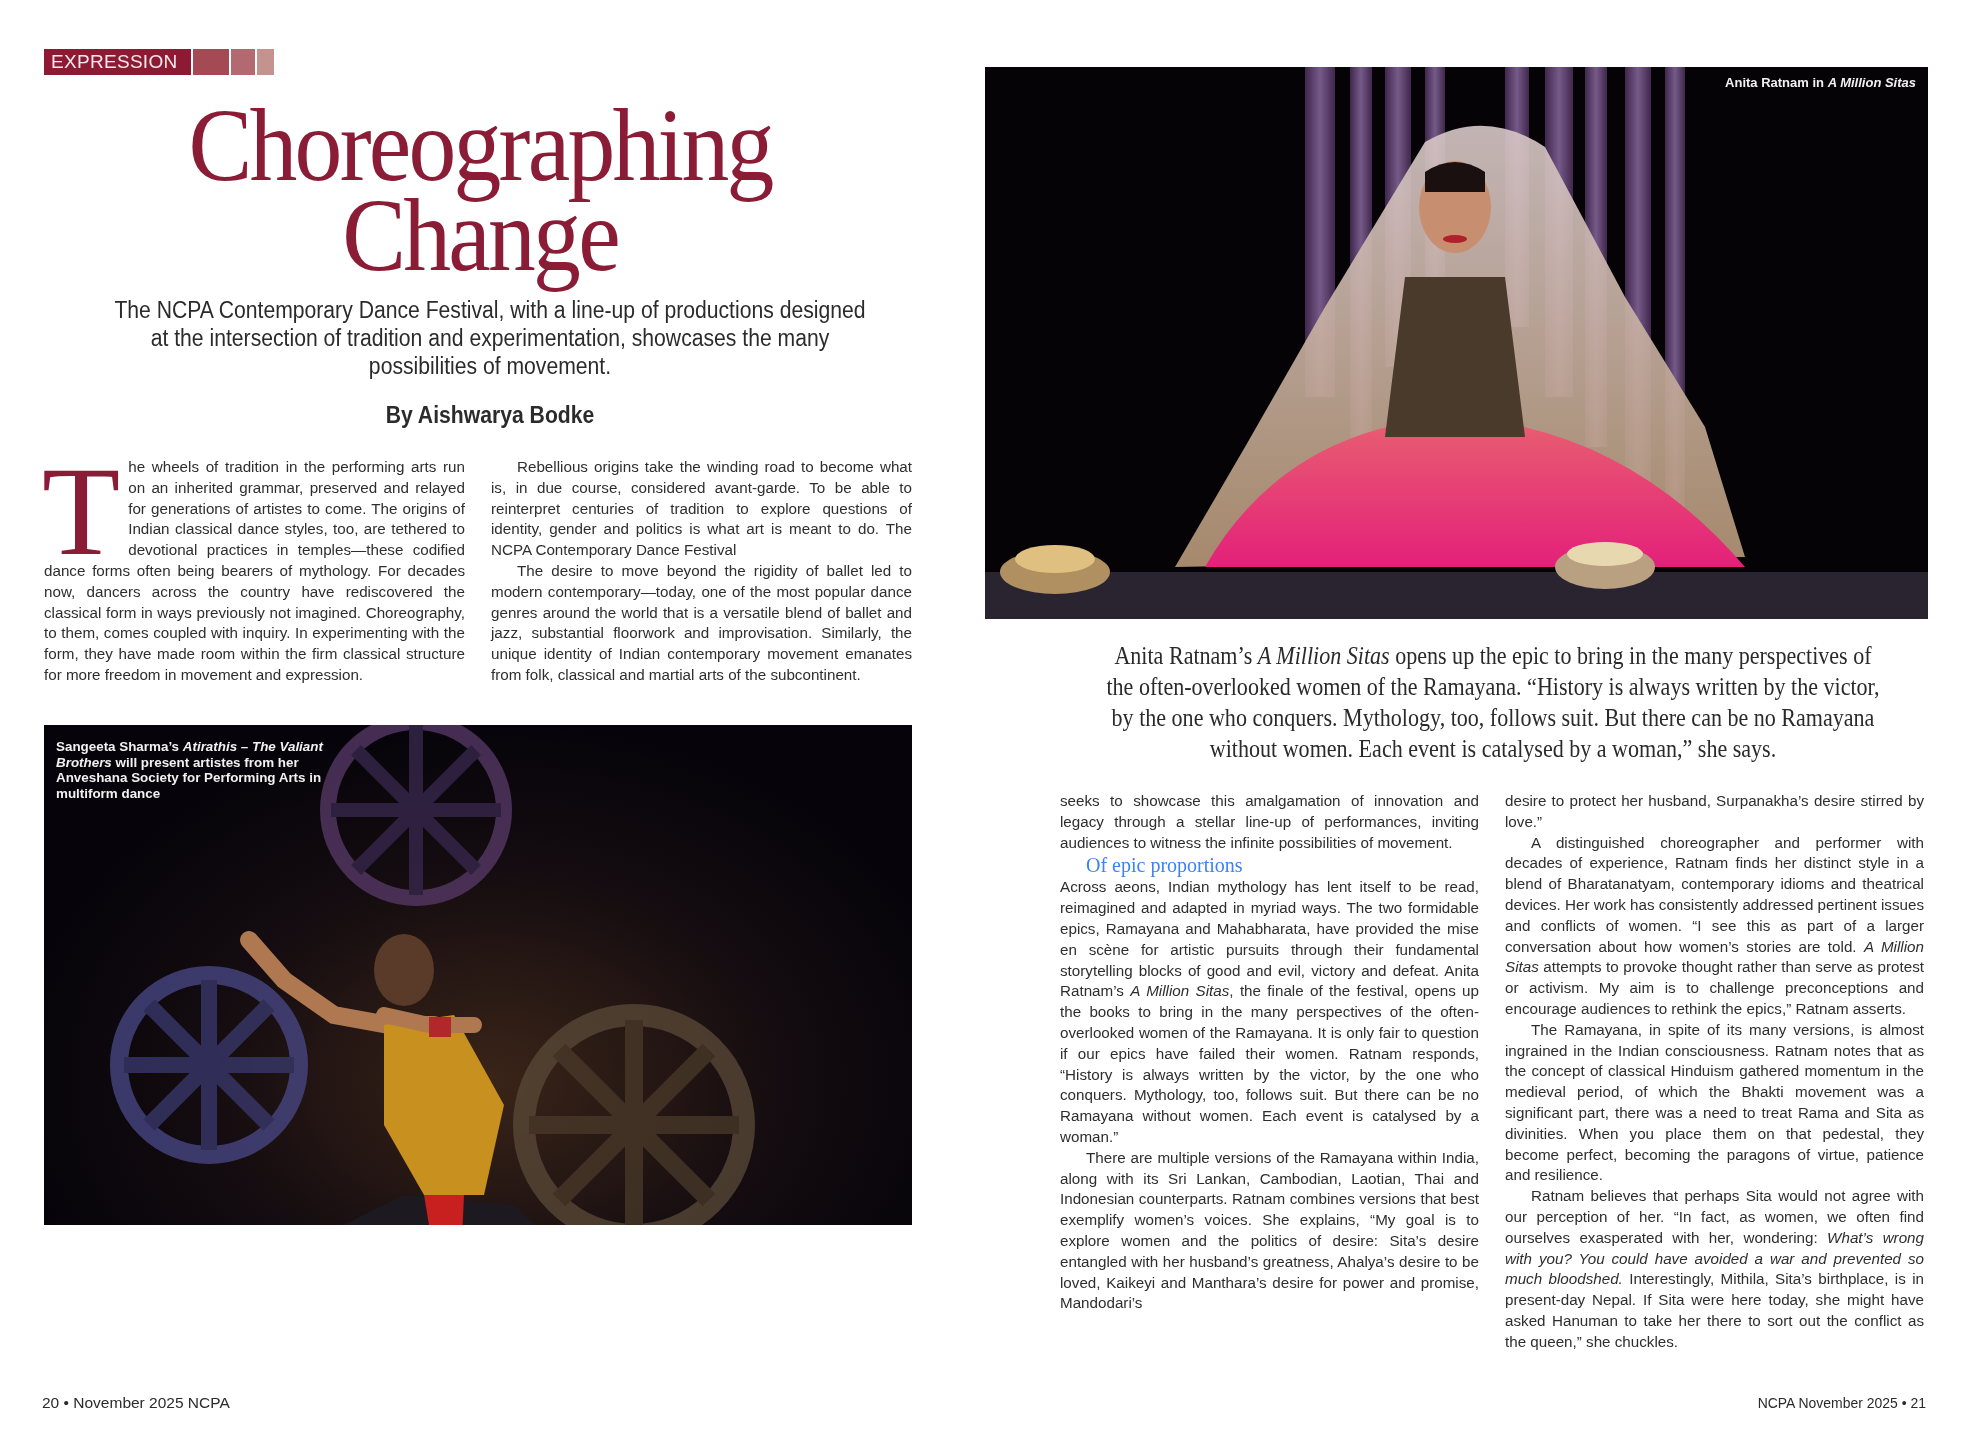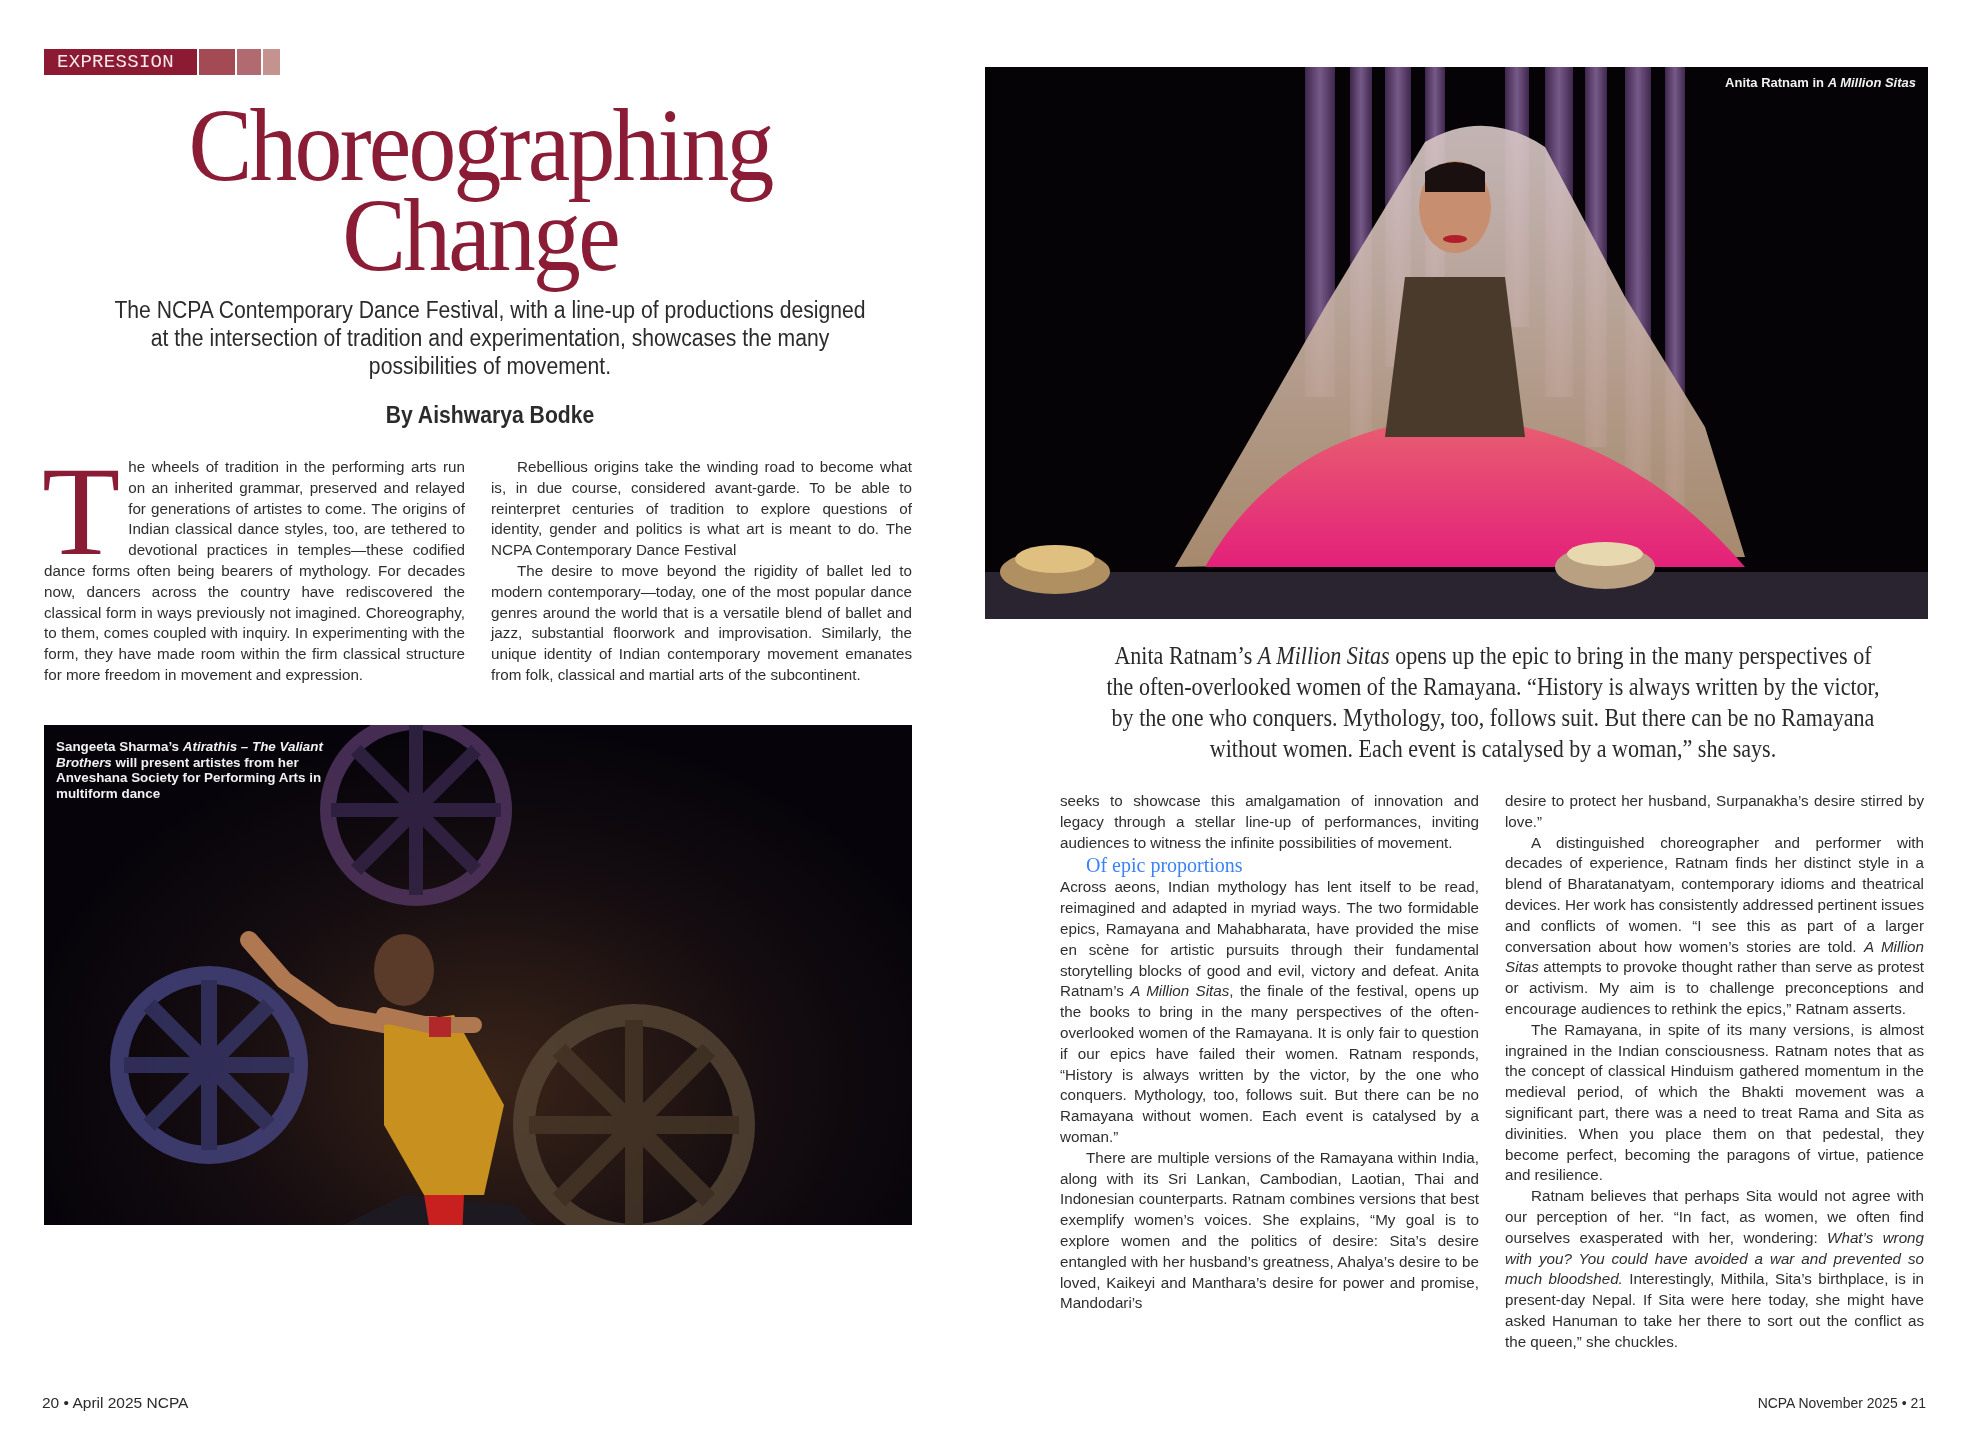--- a/index.html
+++ b/index.html
@@ -2,22 +2,22 @@
 <html><head>
 <meta charset="utf-8">
 <style>
   html, body { margin: 0; padding: 0; background: #ffffff; }
   body { width: 1964px; height: 1434px; position: relative; overflow: hidden;
          font-family: "Liberation Sans", sans-serif; color: #2a2a2a; }
   .abs { position: absolute; }
 
   
   .section-tag { left: 44px; top: 49px; height: 26px; display: flex; }
-  .section-tag .label { background: #8c1a32; color: #f4e9ec; font-size: 19px; padding: 0 12px 0 13px;
-         line-height: 26px; letter-spacing: 0.3px; width: 128px; font-family: Liberation Mono, monospace; }
+  .section-tag .label { background: #8c1a32; color: #f4e9ec; font-size: 19px; padding: 0 12px 0 7px;
+         line-height: 26px; letter-spacing: 0.3px; width: 128px; }
   .section-tag .sw { height: 26px; margin-left: 2px; }
 
   
   .headline { left: 120px; top: 100px; width: 720px; text-align: center;
          font-family: "Liberation Serif", serif; color: #8a1c36; font-size: 104px;
          line-height: 90px; letter-spacing: -3px; transform: scaleX(0.92); transform-origin: center top; }
   .deck { left: 70px; top: 296px; width: 840px; text-align: center;
          font-family: "Liberation Sans", sans-serif; font-size: 23px; line-height: 28px; color: #2b2b2b;
          transform: scaleX(0.92); transform-origin: center top; }
   .byline { left: 70px; top: 402px; width: 840px; text-align: center;
@@ -202,14 +202,14 @@
   <p>There are multiple versions of the Ramayana within India, along with its Sri Lankan, Cambodian, Laotian, Thai and Indonesian counterparts. Ratnam combines versions that best exemplify women’s voices. She explains, “My goal is to explore women and the politics of desire: Sita’s desire entangled with her husband’s greatness, Ahalya’s desire to be loved, Kaikeyi and Manthara’s desire for power and promise, Mandodari’s</p>
 </div>
 
 <div class="abs col col4">
   <p class="noindent">desire to protect her husband, Surpanakha’s desire stirred by love.”</p>
   <p><span>A distinguished choreographer and performer with decades of experience, Ratnam finds her distinct style in a blend of Bharatanatyam, contemporary idioms and theatrical devices. Her work has consistently addressed pertinent issues and conflicts of women. “I see this as part of a larger conversation about how women’s stories are told. </span><i>A Million Sitas</i><span> attempts to provoke thought rather than serve as protest or activism. My aim is to challenge preconceptions and encourage audiences to rethink the epics,” Ratnam asserts.</span></p>
   <p>The Ramayana, in spite of its many versions, is almost ingrained in the Indian consciousness. Ratnam notes that as the concept of classical Hinduism gathered momentum in the medieval period, of which the Bhakti movement was a significant part, there was a need to treat Rama and Sita as divinities. When you place them on that pedestal, they become perfect, becoming the paragons of virtue, patience and resilience.</p>
   <p><span>Ratnam believes that perhaps Sita would not agree with our perception of her. “In fact, as women, we often find ourselves exasperated with her, wondering: </span><i>What’s wrong with you? You could have avoided a war and prevented so much bloodshed.</i><span> Interestingly, Mithila, Sita’s birthplace, is in present-day Nepal. If Sita were here today, she might have asked Hanuman to take her there to sort out the conflict as the queen,” she chuckles.</span></p>
 </div>
 
-<div class="abs folio folio-left">20 • April 2025 NCPA</div>
+<div class="abs folio folio-left">20 • November 2025 NCPA</div>
 <div class="abs folio folio-right">NCPA November 2025 • 21</div>
 
 </body></html>

